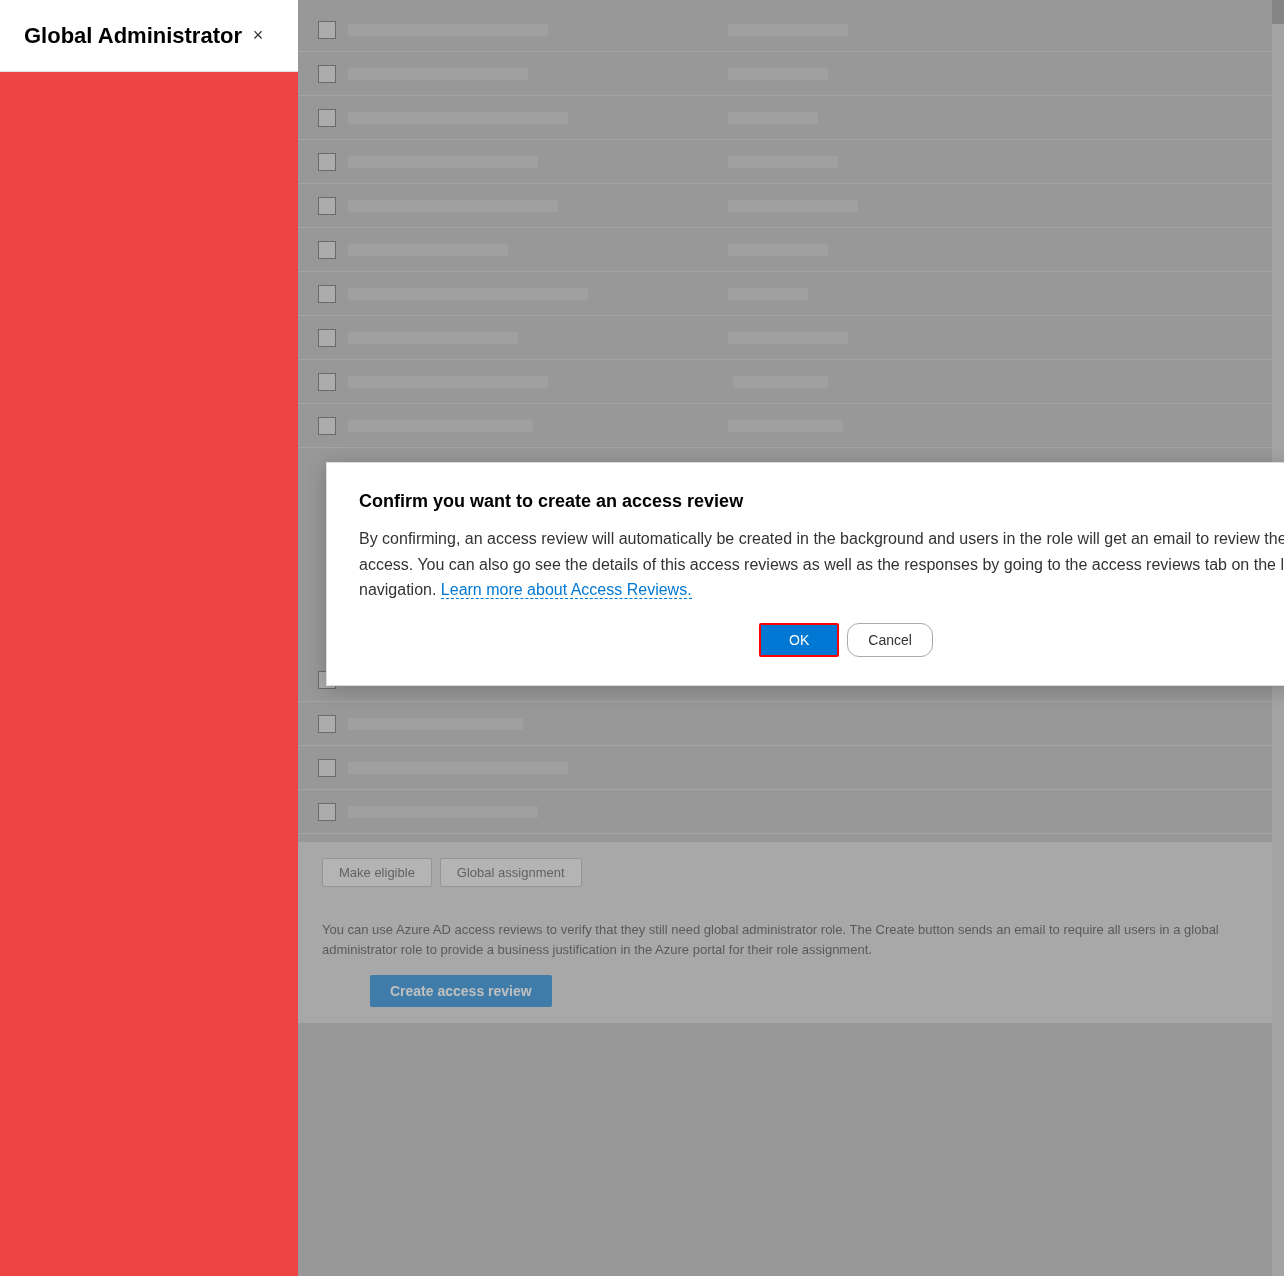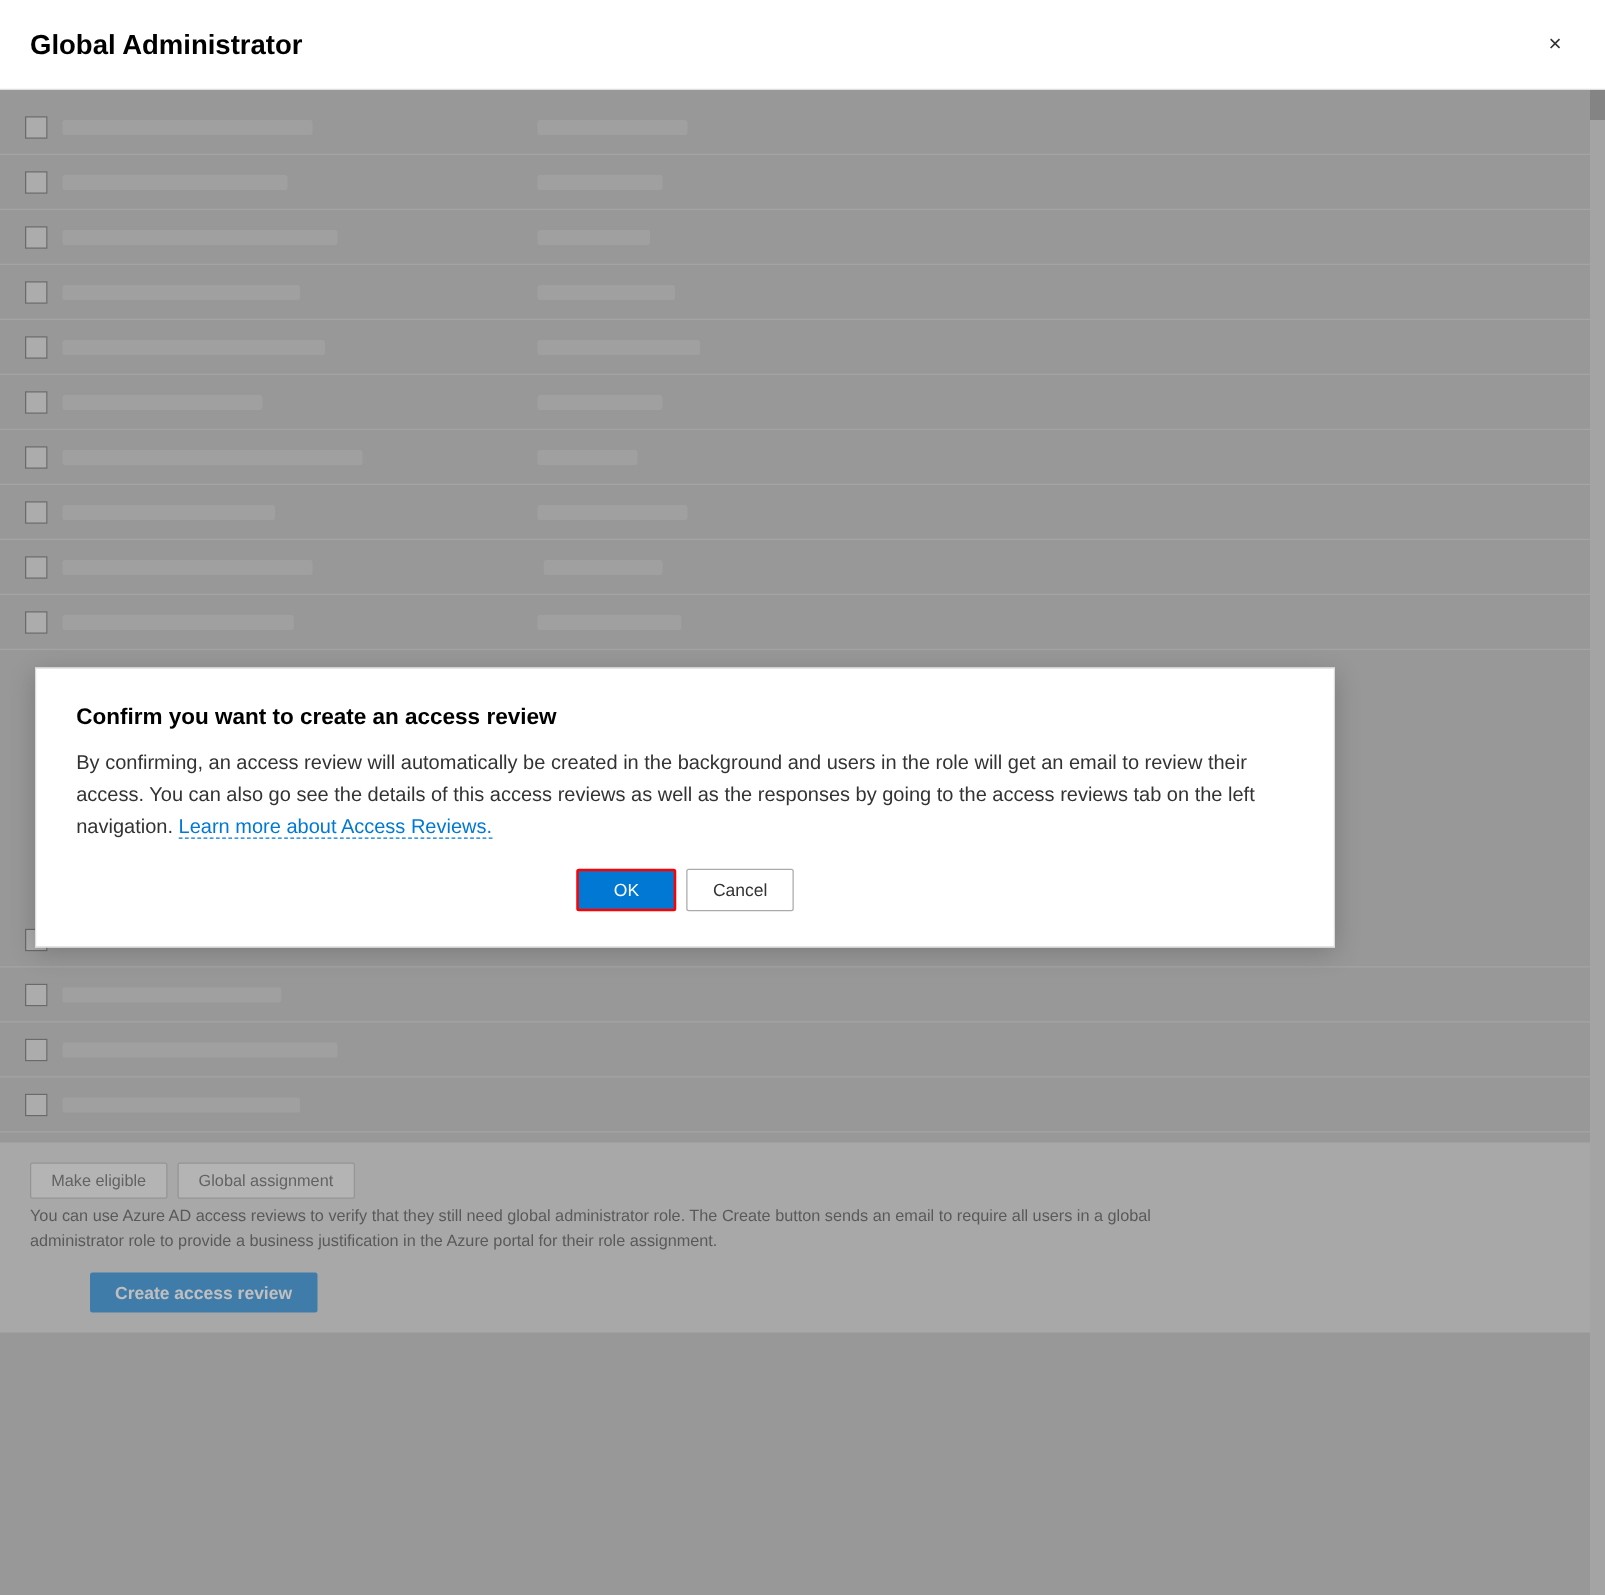--- a/index.html
+++ b/index.html
@@ -12,21 +12,21 @@
       overflow: hidden;
       position: relative;
     }
 
     
     .main-panel {
       position: absolute;
       top: 0; left: 0; right: 0; bottom: 0;
       background: #ef4444;
       display: flex;
-      flex-direction: column;
+      flex-direction: row;
     }
 
     
     .header-bar {
       height: 72px;
       background: #fff;
       border-bottom: 1px solid #e0e0e0;
       display: flex;
       align-items: center;
       justify-content: space-between;
@@ -91,21 +91,21 @@
 
     
     .bottom-section {
       background: #d0d0d0;
       padding: 16px 24px;
     }
 
     .bottom-buttons {
       display: flex;
       gap: 8px;
-      margin-bottom: 4px;
+      margin-bottom: 33px;
     }
 
     .btn-make-eligible {
       padding: 6px 16px;
       background: #e8e8e8;
       border: 1px solid #aaa;
       color: #444;
       font-size: 13px;
       cursor: pointer;
       border-radius: 2px;
@@ -225,21 +225,21 @@
       border-radius: 2px;
     }
 
     .btn-cancel {
       padding: 7px 20px;
       background: #fff;
       color: #333;
       border: 1px solid #aaa;
       font-size: 14px;
       cursor: pointer;
-      border-radius: 2px;
+      border-radius: 12px;
     }
   </style>
 </head>
 <body>
 
 <div class="main-panel">
 
   <div class="header-bar">
     <span class="header-title">Global Administrator</span>
     <button class="close-btn">×</button>

